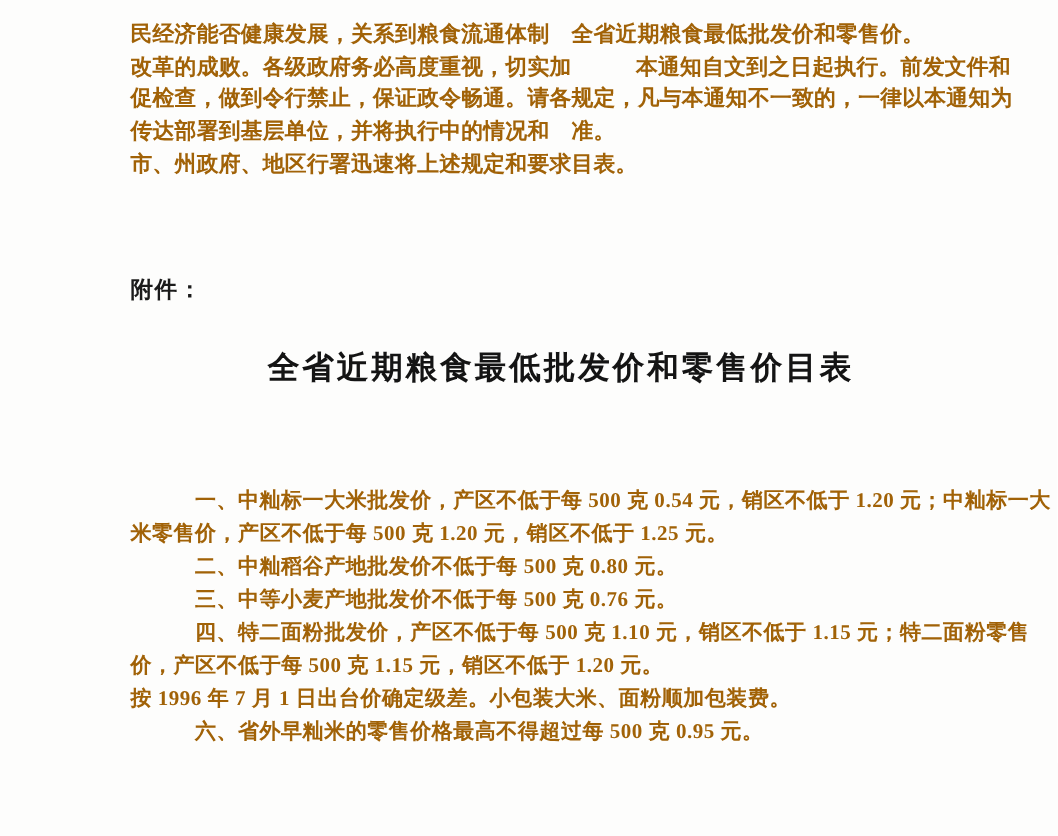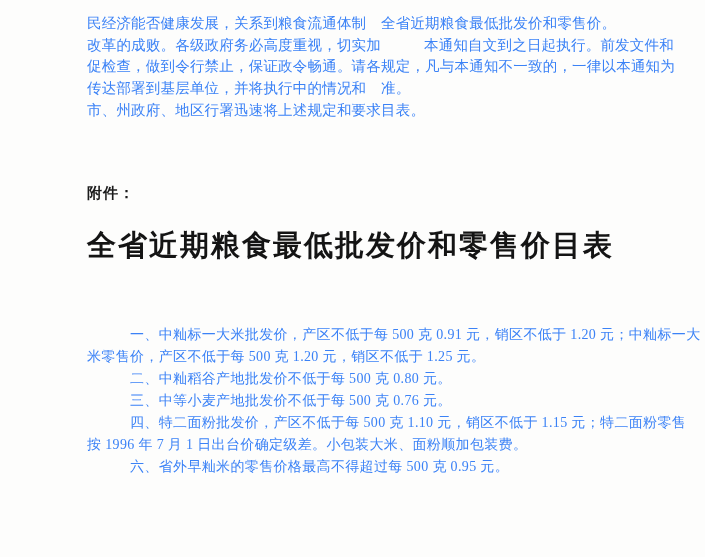--- a/index.html
+++ b/index.html
@@ -20,37 +20,38 @@
     display: flex;
     padding: 13px 44px 0 87px;
     gap: 16px;
   }
   .col { flex: 1; }
   .col-left  { width: 278px; flex: none; }
   .col-right { width: 283px; flex: none; }
   .tline {
     font-size: 14.5px;
     line-height: 21.7px;
-    font-weight: 400;
+    font-weight: 700;
     letter-spacing: 0.2px;
     white-space: nowrap;
-    color: #3b82f6;
+    color: #a16207;
   }
   .indent { padding-left: 43px; }
   
   .attachment-label {
     margin: 62px 0 12px 87px;
     font-size: 15px;
     font-weight: 700;
     letter-spacing: 1px;
   }
   
   .doc-title {
     margin: 27px 44px 0 87px;
-    font-size: 29px;
+    text-align: center;
+    font-size: 21px;
     font-weight: 700;
     letter-spacing: 2px;
     line-height: 30px;
     color: #141414;
   }
   
   .price-list {
     margin: 64px 44px 0 87px;
     width: 574px;
   }
@@ -80,22 +81,23 @@
       <div class="tline">准。</div>
       <div class="tline">目表。</div>
     </div>
   </div>
 
   <div class="attachment-label">附件：</div>
 
   <h1 class="doc-title">全省近期粮食最低批发价和零售价目表</h1>
 
   <div class="price-list">
-    <div class="tline indent">一、中籼标一大米批发价，产区不低于每 500 克 0.91 元，销区不低于 1.20 元；中籼标一大</div>
+    <div class="tline indent">一、中籼标一大米批发价，产区不低于每 500 克 0.54 元，销区不低于 1.20 元；中籼标一大</div>
     <div class="tline">米零售价，产区不低于每 500 克 1.20 元，销区不低于 1.25 元。</div>
     <div class="tline indent">二、中籼稻谷产地批发价不低于每 500 克 0.80 元。</div>
     <div class="tline indent">三、中等小麦产地批发价不低于每 500 克 0.76 元。</div>
     <div class="tline indent">四、特二面粉批发价，产区不低于每 500 克 1.10 元，销区不低于 1.15 元；特二面粉零售</div>
+    <div class="tline">价，产区不低于每 500 克 1.15 元，销区不低于 1.20 元。</div>
     <div class="tline">按 1996 年 7 月 1 日出台价确定级差。小包装大米、面粉顺加包装费。</div>
     <div class="tline indent">六、省外早籼米的零售价格最高不得超过每 500 克 0.95 元。</div>
   </div>
 
 </div>
 
 </body></html>

